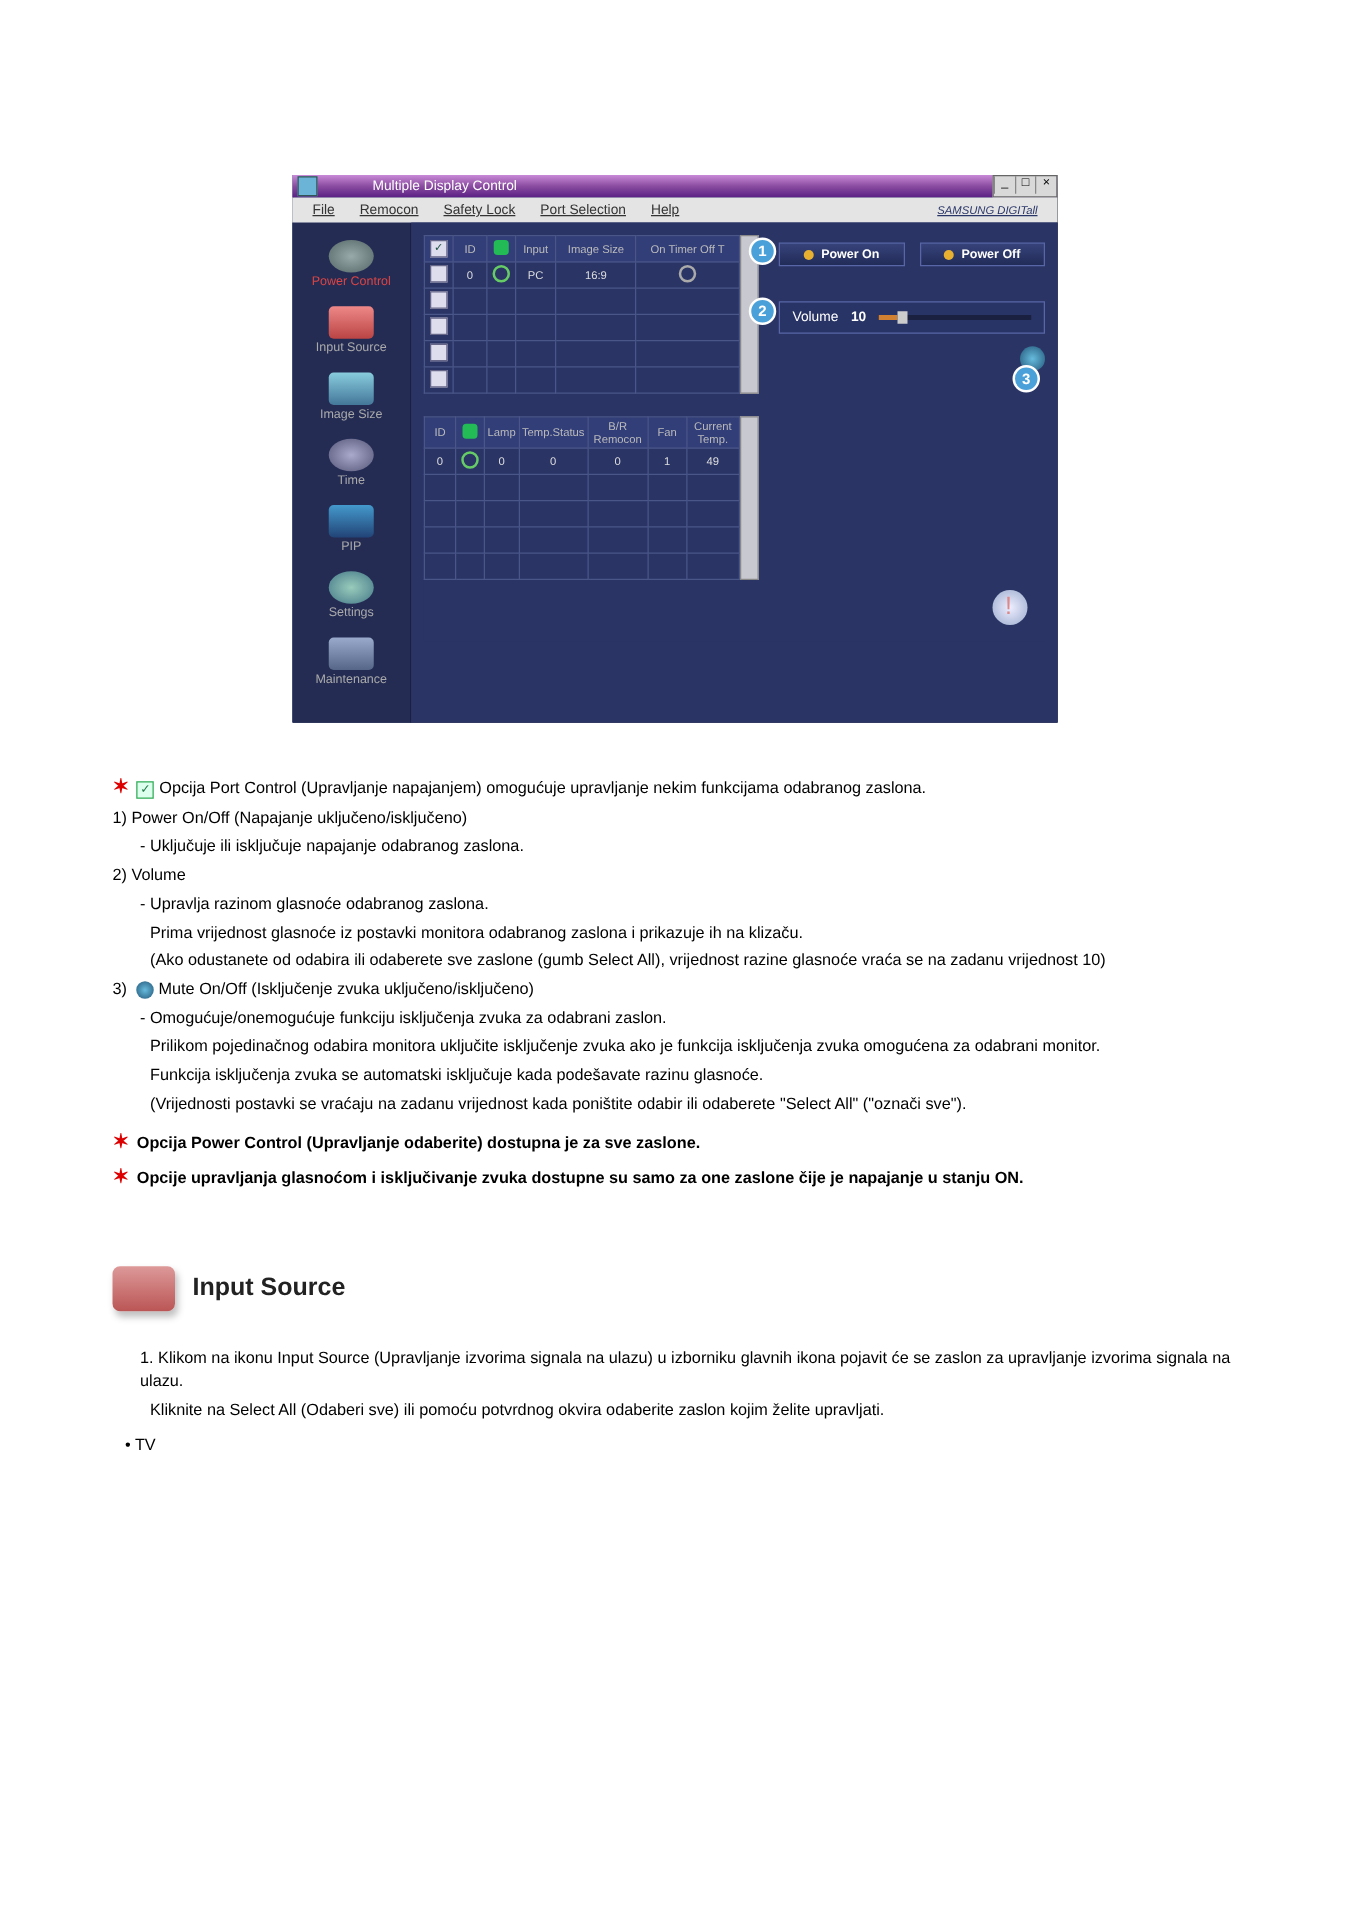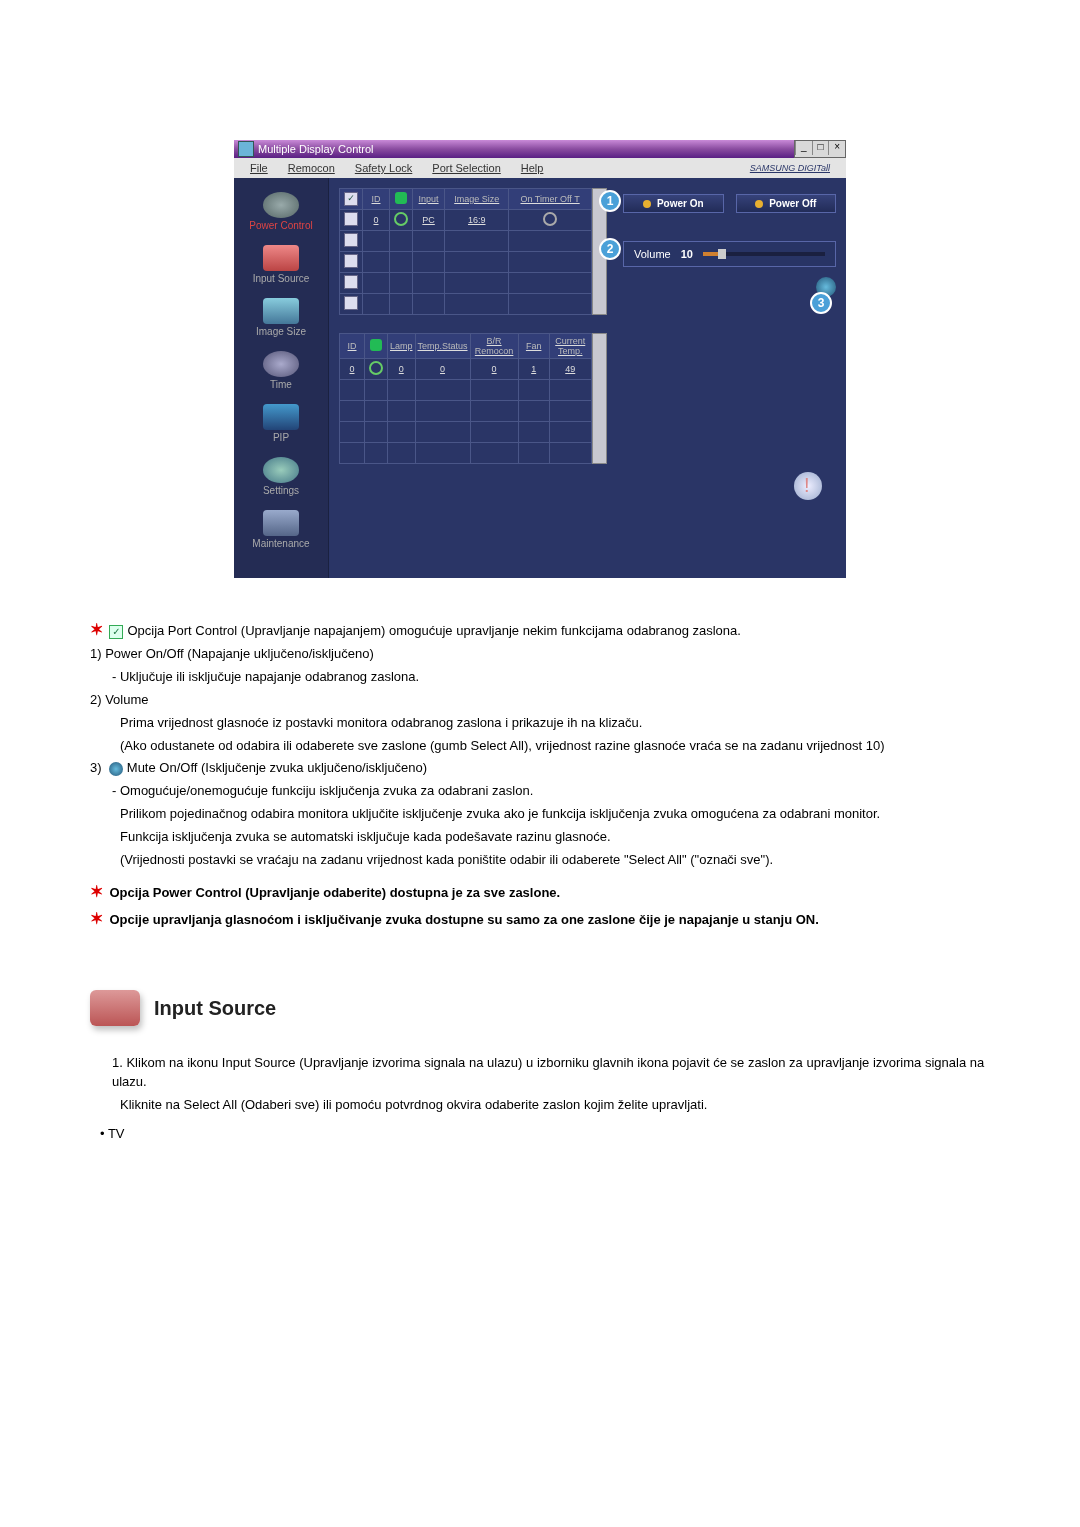--- a/index.html
+++ b/index.html
@@ -26,20 +26,21 @@
   }
   .title-bar {
     height: 18px;
     background: linear-gradient(to bottom, #c98ad8, #8a4ca0 50%, #5a1f84);
     display: flex;
     align-items: center;
     padding: 0 4px;
     font-size: 11px;
     color: #fff;
     position: relative;
+    gap: 40px;
   }
   .title-bar .win-ico {
     width: 14px;
     height: 14px;
     background: #6bb4d8;
     margin-right: 4px;
     border: 1px solid #355;
   }
   .title-bar .win-btns {
     position: absolute;
@@ -167,21 +168,20 @@
   .tables-col {
     width: 268px;
   }
 
   table.grid {
     border-collapse: collapse;
     font-size: 9px;
     color: #ddd;
     width: 100%;
     background: #2a3566;
-    text-decoration: underline;
   }
   table.grid th, table.grid td {
     border: 1px solid #4a5688;
     padding: 2px 2px;
     text-align: center;
     height: 16px;
   }
   table.grid th {
     background: #323e78;
     font-weight: normal;
@@ -578,20 +578,21 @@
     </div>
   </div>
 
   <div class="doc">
     <p><span class="star">✶</span><span class="chk-doc"></span><span>Opcija Port Control (Upravljanje napajanjem) omogućuje upravljanje nekim funkcijama odabranog zaslona.</span></p>
 
     <p>1)  Power On/Off (Napajanje uključeno/isključeno)</p>
     <p class="indent">- Uključuje ili isključuje napajanje odabranog zaslona.</p>
 
     <p>2)  Volume</p>
+    <p class="indent">- Upravlja razinom glasnoće odabranog zaslona.</p>
     <p class="indent2">Prima vrijednost glasnoće iz postavki monitora odabranog zaslona i prikazuje ih na klizaču.</p>
     <p class="indent2">(Ako odustanete od odabira ili odaberete sve zaslone (gumb Select All), vrijednost razine glasnoće vraća se na zadanu vrijednost 10)</p>
 
     <p><span>3)</span>&nbsp;&nbsp;<span class="mute-doc-ico"></span><span>Mute On/Off (Isključenje zvuka uključeno/isključeno)</span></p>
     <p class="indent">- Omogućuje/onemogućuje funkciju isključenja zvuka za odabrani zaslon.</p>
     <p class="indent2">Prilikom pojedinačnog odabira monitora uključite isključenje zvuka ako je funkcija isključenja zvuka omogućena za odabrani monitor.</p>
     <p class="indent2">Funkcija isključenja zvuka se automatski isključuje kada podešavate razinu glasnoće.</p>
     <p class="indent2">(Vrijednosti postavki se vraćaju na zadanu vrijednost kada poništite odabir ili odaberete "Select All" ("označi sve").</p>
 
     <p style="margin-top:10px"><span class="star">✶</span><span class="bold">Opcija Power Control (Upravljanje odaberite) dostupna je za sve zaslone.</span></p>

